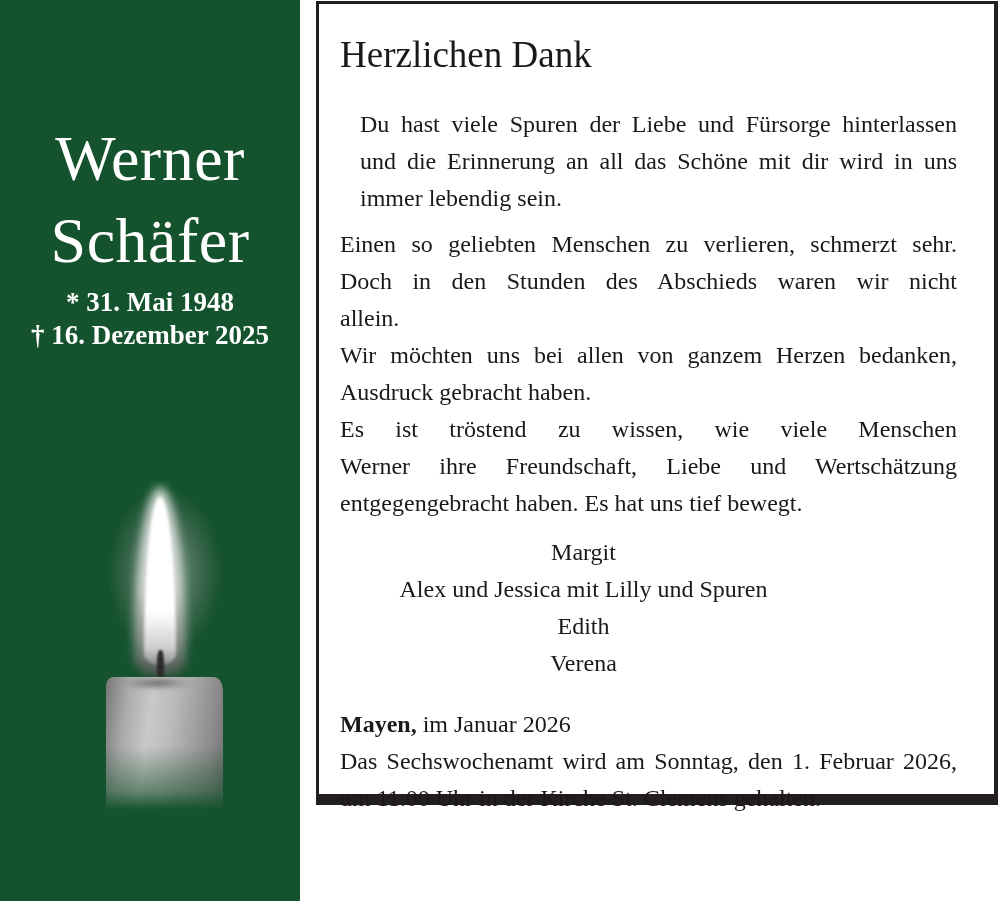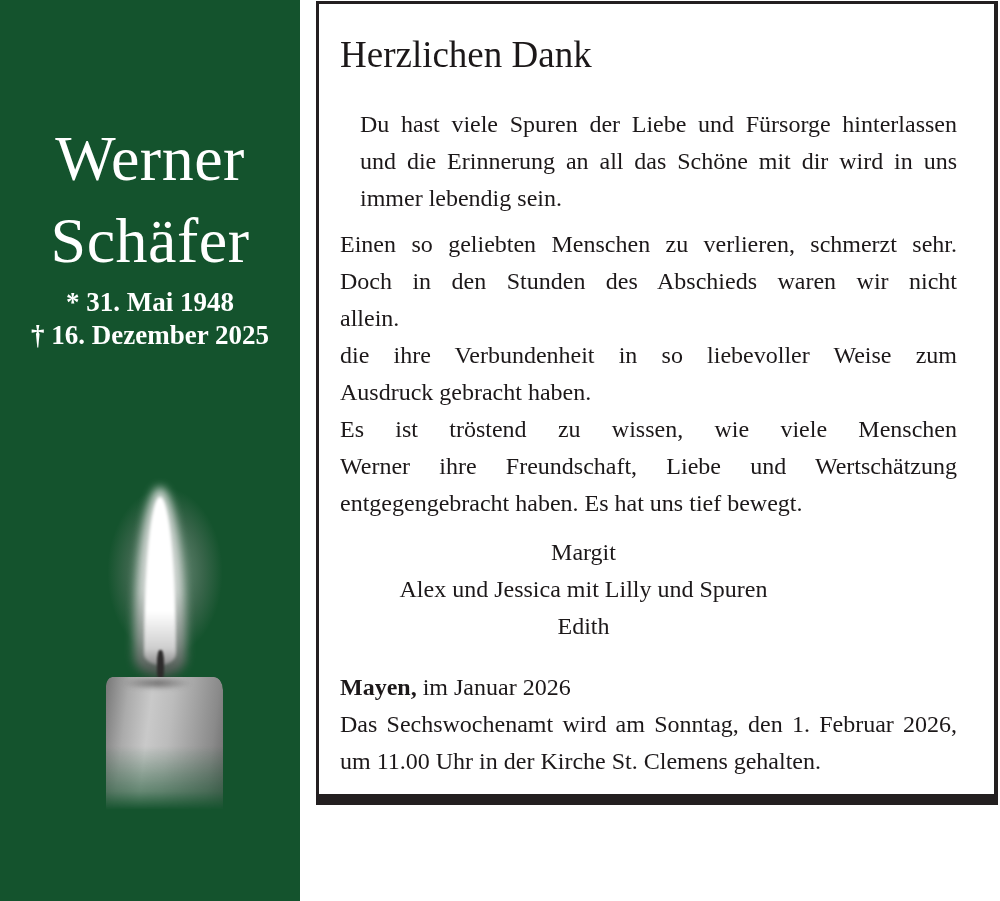--- a/index.html
+++ b/index.html
@@ -111,31 +111,32 @@
   <div class="para intro">
     <div class="line jl">Du hast viele Spuren der Liebe und Fürsorge hinterlassen</div>
     <div class="line jl">und die Erinnerung an all das Schöne mit dir wird in uns</div>
     <div class="line">immer lebendig sein.</div>
   </div>
 
   <div class="para condolence">
     <div class="line jl">Einen so geliebten Menschen zu verlieren, schmerzt sehr.</div>
     <div class="line jl">Doch in den Stunden des Abschieds waren wir nicht</div>
     <div class="line">allein.</div>
-    <div class="line jl">die ihre Verbundenheit in so liebevoller Weise zum</div>
+    <div class="line jl">Wir möchten uns bei allen von ganzem Herzen bedanken,</div>
     <div class="line">Ausdruck gebracht haben.</div>
     <div class="line jl">Es ist tröstend zu wissen, wie viele Menschen</div>
     <div class="line jl">Werner ihre Freundschaft, Liebe und Wertschätzung</div>
     <div class="line">entgegengebracht haben. Es hat uns tief bewegt.</div>
   </div>
 
   <div class="mourners">
     <div>Margit</div>
     <div>Alex und Jessica mit Lilly und Spuren</div>
     <div>Edith</div>
+    <div>Verena</div>
   </div>
 
   <div class="para closing">
     <div class="line"><span class="bold">Mayen,</span><span> im Januar 2026</span></div>
     <div class="line jl">Das Sechswochenamt wird am Sonntag, den 1. Februar 2026,</div>
     <div class="line">um 11.00 Uhr in der Kirche St. Clemens gehalten.</div>
   </div>
 </div>
 
 </body></html>

